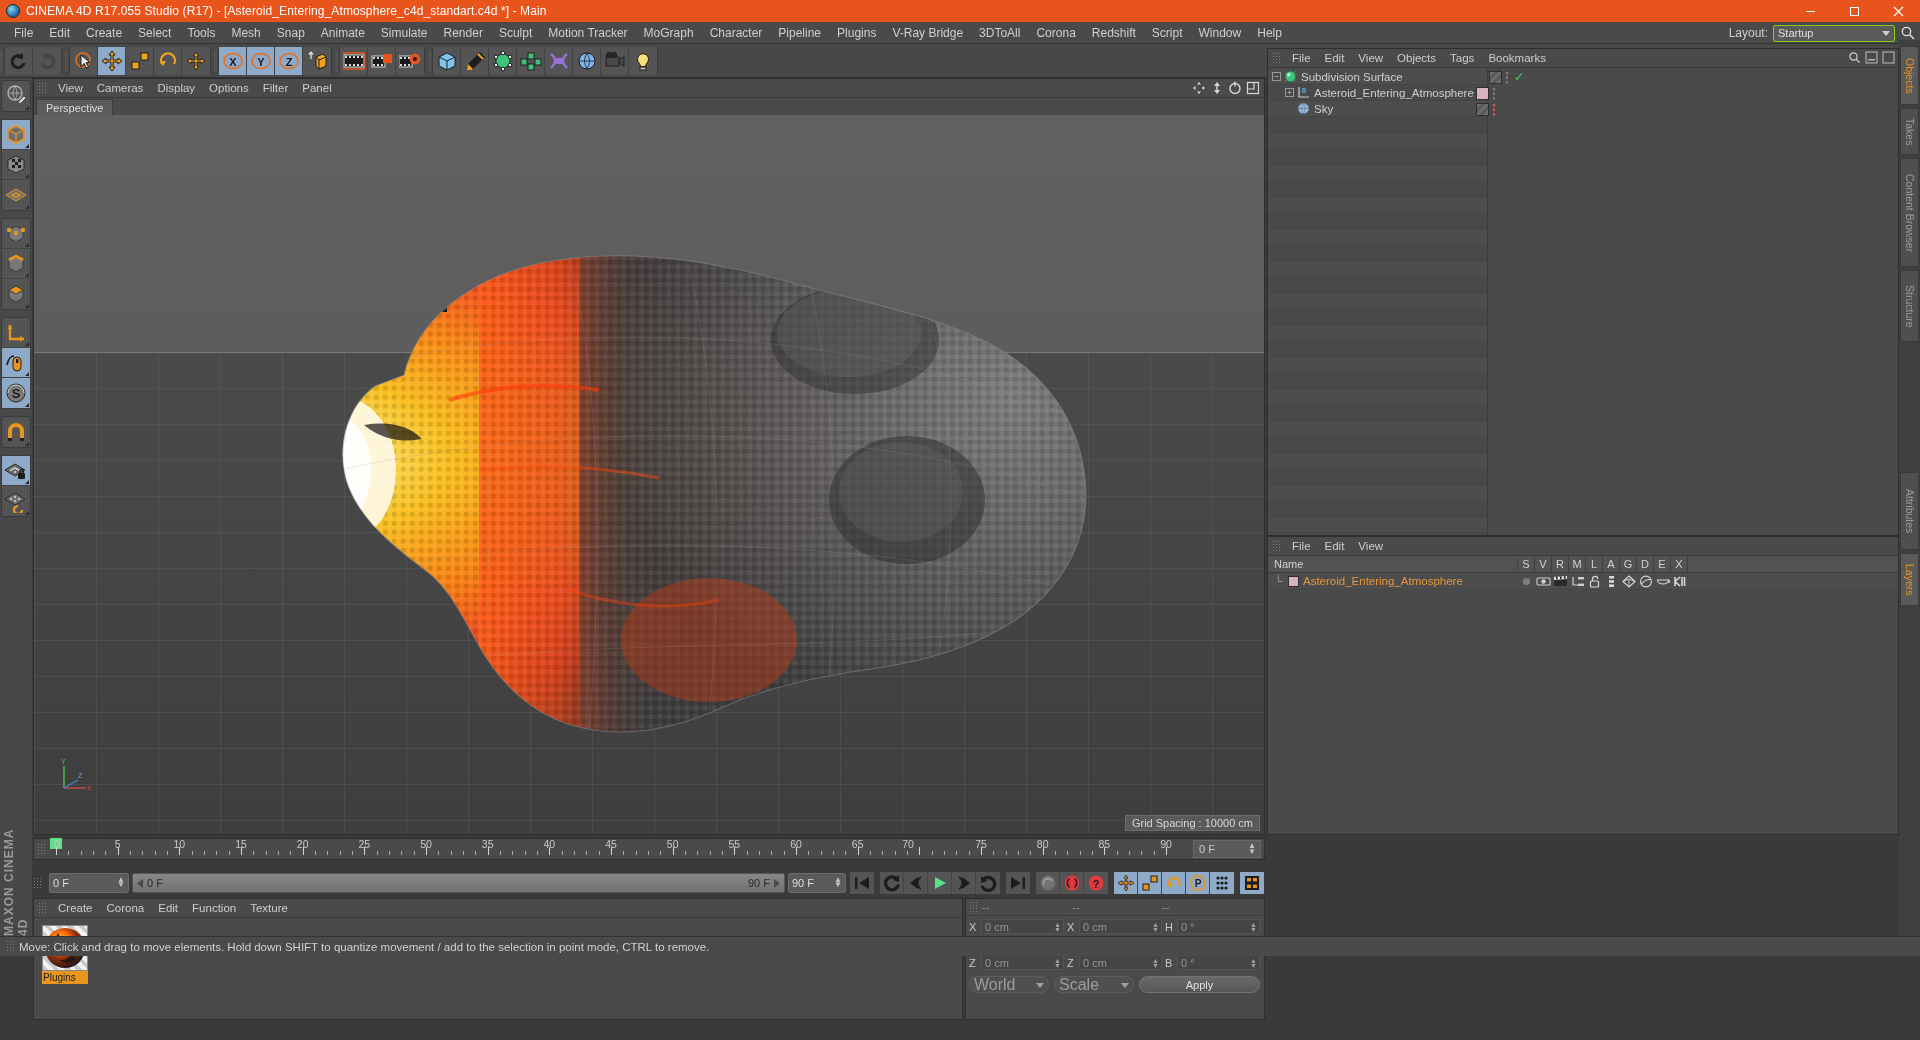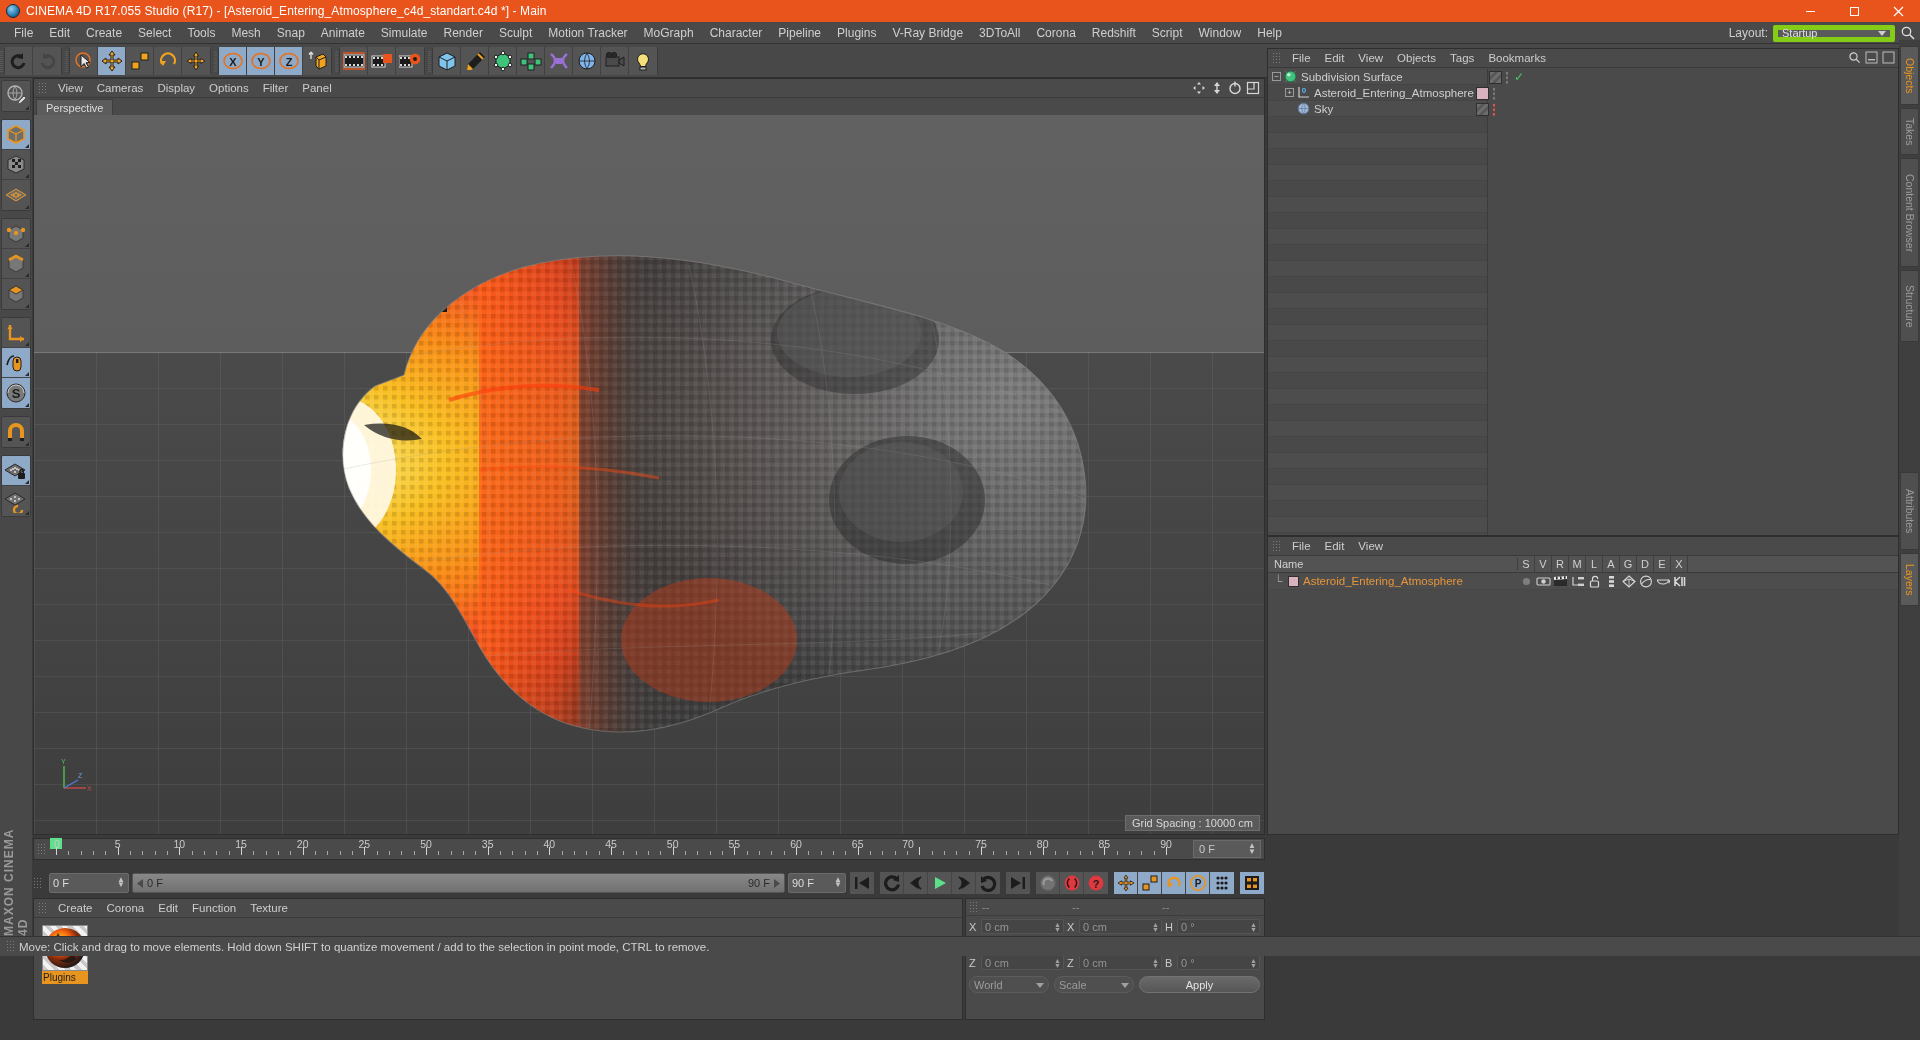--- a/index.html
+++ b/index.html
@@ -38,21 +38,21 @@
   .menu-item {
     padding: 0 8px; height: 22px; line-height: 22px; font-size: 12px; color: #cfcfcf;
     white-space: nowrap;
   }
   .layout-box {
     position: absolute; right: 4px; top: 0; height: 22px;
     display: flex; align-items: center; gap: 5px;
   }
   .layout-label { font-size: 12px; color: #cfcfcf; }
   .layout-select {
-    width: 122px; height: 17px; background: #5a5a5a; border: 5px solid #84cc16;
+    width: 122px; height: 17px; background: #5a5a5a; border: 1px solid #84cc16;
     border-radius: 2px; display: flex; align-items: center; padding: 0 4px;
     font-size: 11px; color: #e0e0e0; position: relative;
   }
   .layout-select .caret {
     position: absolute; right: 4px; top: 50%; margin-top: -2px;
     border-left: 4px solid transparent; border-right: 4px solid transparent;
     border-top: 5px solid #cfcfcf;
   }
   .srch-icon { width: 16px; height: 16px; }
 
@@ -306,21 +306,21 @@
     border-radius: 2px; display: flex; align-items: center; padding: 0 3px;
     font-size: 11px; color: #949494; position: relative;
   }
   .co-field .arrows {
     position: absolute; right: 2px; top: 50%; margin-top: -5px;
     display: flex; flex-direction: column; line-height: 5px; font-size: 7px; color: #a0a0a0;
   }
   .co-bottom { display: flex; align-items: center; gap: 5px; padding: 3px 4px 0 3px; }
   .co-drop {
     width: 80px; height: 17px; background: #4f4f4f; border: 1px solid #5c5c5c;
-    border-radius: 8px; font-size: 11px; color: #9c9c9c; display: flex; align-items: center;
+    border-radius: 8px; font-size: 16px; color: #9c9c9c; display: flex; align-items: center;
     padding: 0 4px; position: relative;
   }
   .co-drop .caret {
     position: absolute; right: 4px; top: 50%; margin-top: -2px;
     border-left: 4px solid transparent; border-right: 4px solid transparent;
     border-top: 5px solid #a0a0a0;
   }
   .co-apply {
     flex: 1; height: 17px; background: linear-gradient(to bottom, #6a6a6a, #565656);
     border: 1px solid #737373; border-radius: 9px; font-size: 11px; color: #e2e2e2;

